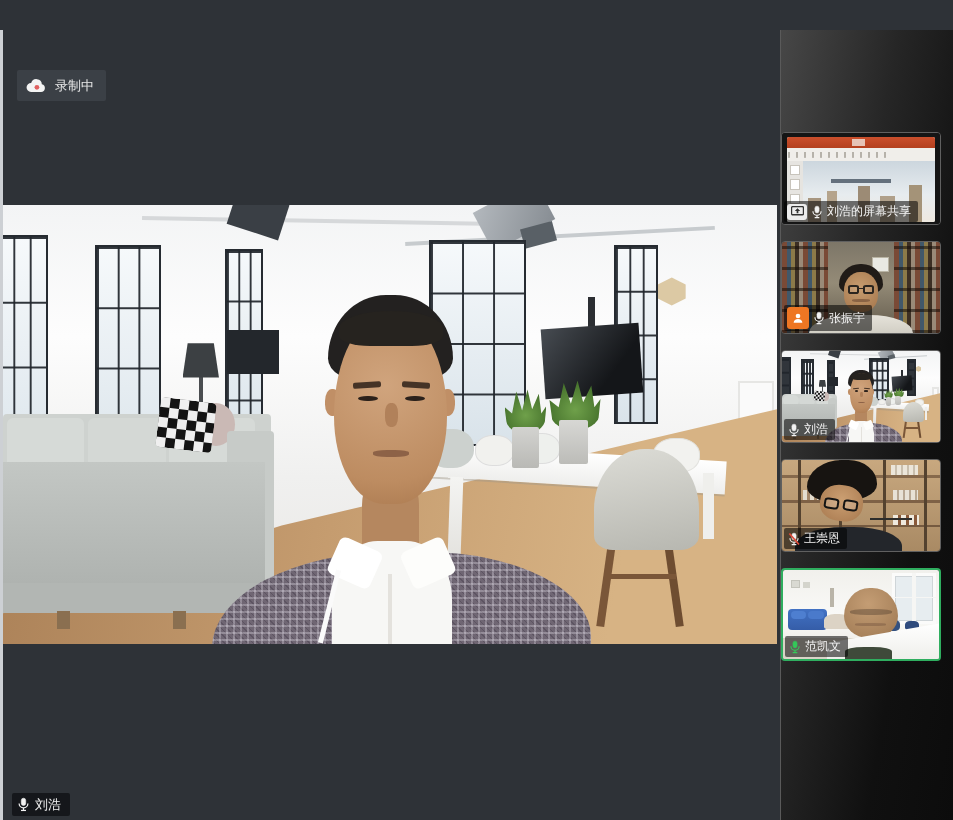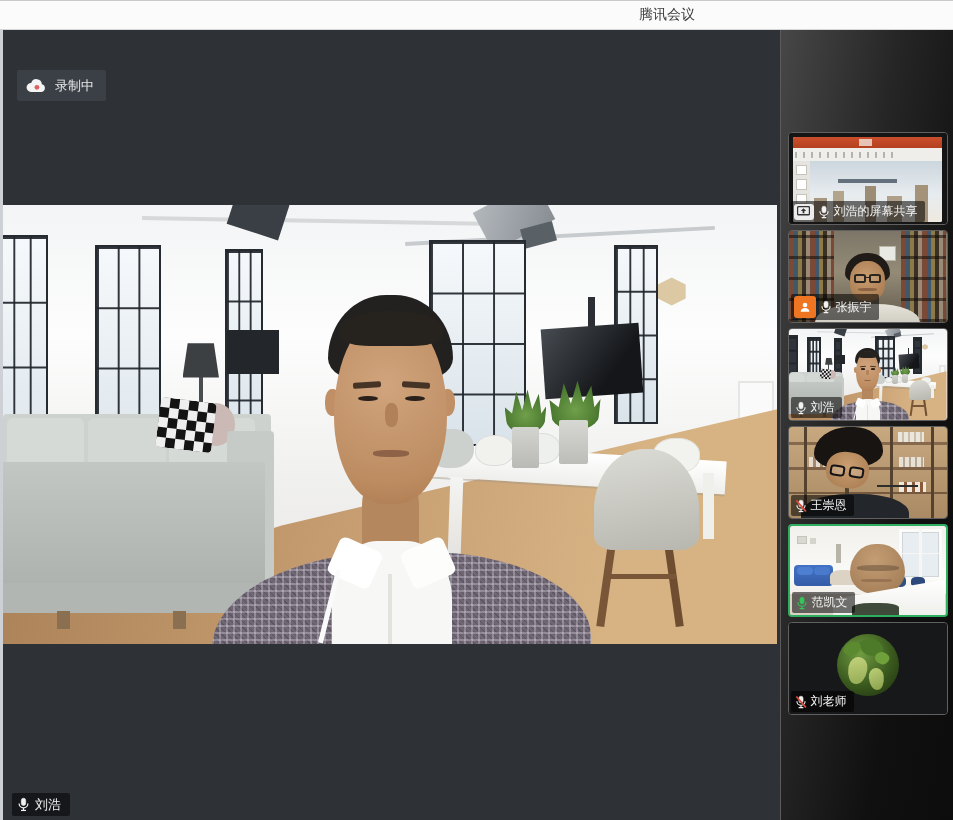--- a/index.html
+++ b/index.html
@@ -30,21 +30,21 @@
   #self-badge { position:absolute; left:12px; top:763px; height:23px;
     display:flex; align-items:center; gap:4px; padding:0 9px 0 4px;
     background:rgba(14,16,19,.78); border-radius:2px; z-index:6; }
   #self-badge span { color:#f2f2f2; font-size:13px; }
 
   
   #sidebar { position:absolute; top:30px; left:780px; width:173px; height:790px;
     background:linear-gradient(100deg,#474747 0%,#262626 38%,#101010 72%,#0c0c0c 100%);
     border-left:1px solid #5a5a5a; }
   #tiles { position:absolute; top:102px; left:0; width:173px;
-    display:flex; flex-direction:column; align-items:center; gap:5px; }
+    display:flex; flex-direction:column; gap:16px; }
   .tile { position:relative; width:160px; height:93px; border:1px solid #606060;
     border-radius:4px; overflow:hidden; background:#1b1b1d; }
   .tile.active { border:2px solid #2fae5f; }
   .tile-label { position:absolute; left:2px; bottom:2px; max-width:97%;
     display:flex; align-items:center; gap:3px; padding:2px 7px 2px 3px;
     background:rgba(0,0,0,.55); border-radius:2px; z-index:4; }
   .tile-label span { color:#f4f4f4; font-size:12px; white-space:nowrap; }
   .badge-host { width:22px; height:22px; border-radius:3px; background:#ee7623;
     display:flex; align-items:center; justify-content:center; flex:0 0 auto; }
   .badge-share { width:20px; height:16px; border-radius:3px; background:#ececec;
@@ -80,23 +80,20 @@
       <rect x="8.5" y="2" width="7" height="11.5" rx="3.5"></rect>
       <path d="M5 10.5a7 7 0 0 0 14 0" fill="none" stroke-width="2"></path>
       <line x1="12" y1="17.5" x2="12" y2="21" stroke-width="2"></line>
       <line x1="8" y1="21.5" x2="16" y2="21.5" stroke-width="2"></line>
     </g>
   </defs>
 </svg>
 
 <div id="app">
 
-  <div id="titlebar">
-    <div class="title">腾讯会议</div>
-  </div>
 
   <div id="stage">
     <div class="edge"></div>
 
     <div id="rec-badge">
       <svg width="22" height="17" viewBox="0 0 24 18">
         <path d="M6.5 16h11a4.2 4.2 0 0 0 .9-8.3A6 6 0 0 0 6.7 6.2 4.6 4.6 0 0 0 6.5 16z" fill="#f4f4f4"></path>
         <circle cx="13" cy="11" r="2.6" fill="#e06060"></circle>
       </svg>
       <span>录制中</span>
@@ -401,34 +398,16 @@
           <div style="left:40%;top:87%;width:30%;height:13%;background:#3f4a3a;border-radius:40% 40% 0 0"></div>
         </div>
         <div class="tile-label">
           <svg width="14" height="14" viewBox="0 0 24 24" fill="#34c759" stroke="#34c759">
               <use href="#ic-mic"></use>
             </svg>
           <span>范凯文</span>
         </div>
       </div>
 
-      <div class="tile">
-        <div class="scene" style="background:#17181a">
-          <div class="avatar-circle">
-            <div style="left:18%;top:38%;width:30%;height:44%;background:linear-gradient(160deg,#c4d47e,#93aa52);border-radius:50% 50% 46% 46%/40% 40% 58% 58%;transform:rotate(10deg)"></div>
-            <div style="left:52%;top:55%;width:24%;height:36%;background:linear-gradient(160deg,#bccf78,#8aa04c);border-radius:50% 50% 46% 46%/40% 40% 58% 58%;transform:rotate(-6deg)"></div>
-            <div style="left:40%;top:6%;width:34%;height:30%;background:#4d7a28;border-radius:20% 70% 30% 70%;transform:rotate(-20deg)"></div>
-            <div style="left:12%;top:12%;width:26%;height:24%;background:#5b8a30;border-radius:70% 30% 65% 35%;transform:rotate(18deg)"></div>
-            <div style="left:62%;top:30%;width:22%;height:20%;background:#6fa03c;border-radius:60% 40% 55% 45%;transform:rotate(30deg)"></div>
-          </div>
-        </div>
-        <div class="tile-label">
-          <svg width="14" height="14" viewBox="0 0 24 24" fill="#f2f2f2" stroke="#f2f2f2">
-            <use href="#ic-mic"></use>
-              <line x1="4" y1="2.5" x2="20.5" y2="21.5" stroke="#e04b3a" stroke-width="3"></line>
-          </svg>
-          <span>刘老师</span>
-        </div>
-      </div>
 
     </div>
   </div>
 </div>
 
 </body></html>

